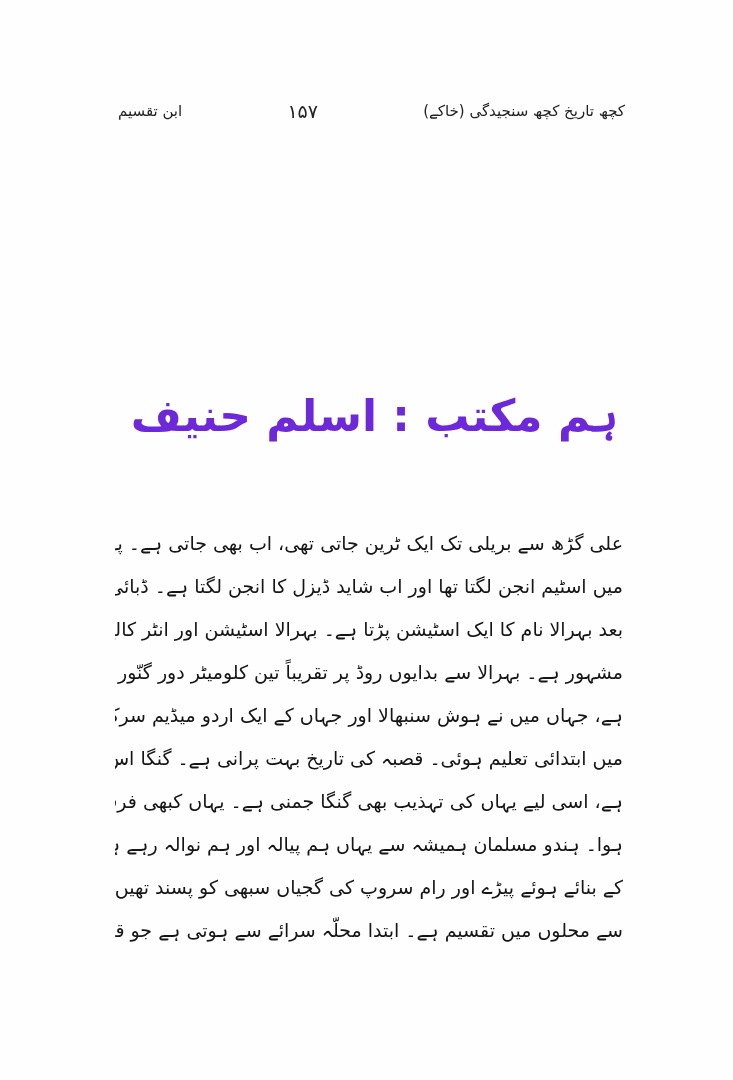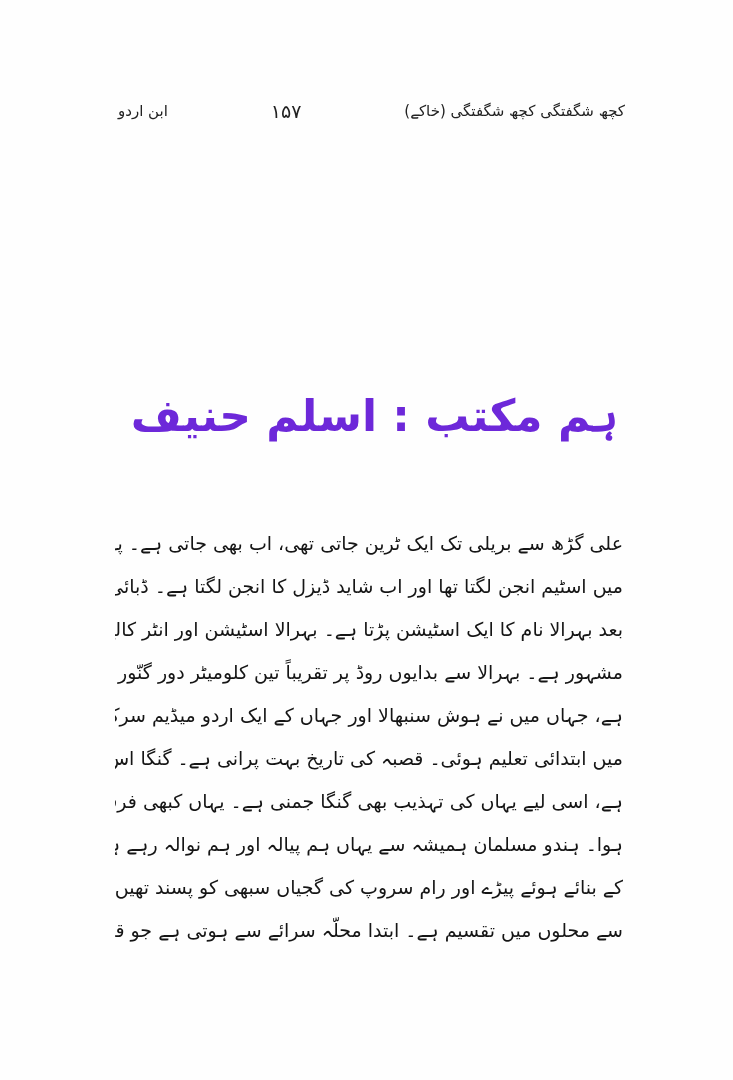--- a/index.html
+++ b/index.html
@@ -64,23 +64,23 @@
     white-space: nowrap;
     overflow: hidden;
   }
 </style>
 </head>
 <body>
 
 <div class="page">
 
   <div class="header">
-    <div class="h-item h-right">کچھ شگفتگی کچھ شگفتگی (خاکے)</div>
+    <div class="h-item h-right">کچھ تاریخ کچھ سنجیدگی (خاکے)</div>
     <div class="h-item h-center">۱۵۷</div>
-    <div class="h-item h-left">ابن اردو</div>
+    <div class="h-item h-left">ابن تقسیم</div>
   </div>
 
   <h1 class="chapter-title">ہم مکتب : اسلم حنیف</h1>
 
   <div class="body-text">
       <div class="body-line">علی گڑھ سے بریلی تک ایک ٹرین جاتی تھی، اب بھی جاتی ہے۔ پہلے اس</div>
       <div class="body-line">میں اسٹیم انجن لگتا تھا اور اب شاید ڈیزل کا انجن لگتا ہے۔ ڈبائی اور راج گھاٹ کے</div>
       <div class="body-line">بعد بہرالا نام کا ایک اسٹیشن پڑتا ہے۔ بہرالا اسٹیشن اور انٹر کالج ہونے کی وجہ سے</div>
       <div class="body-line">مشہور ہے۔ بہرالا سے بدایوں روڈ پر تقریباً تین کلومیٹر دور گنّور نام کا ایک قصبہ</div>
       <div class="body-line">ہے، جہاں میں نے ہوش سنبھالا اور جہاں کے ایک اردو میڈیم سرکاری اسکول</div>

